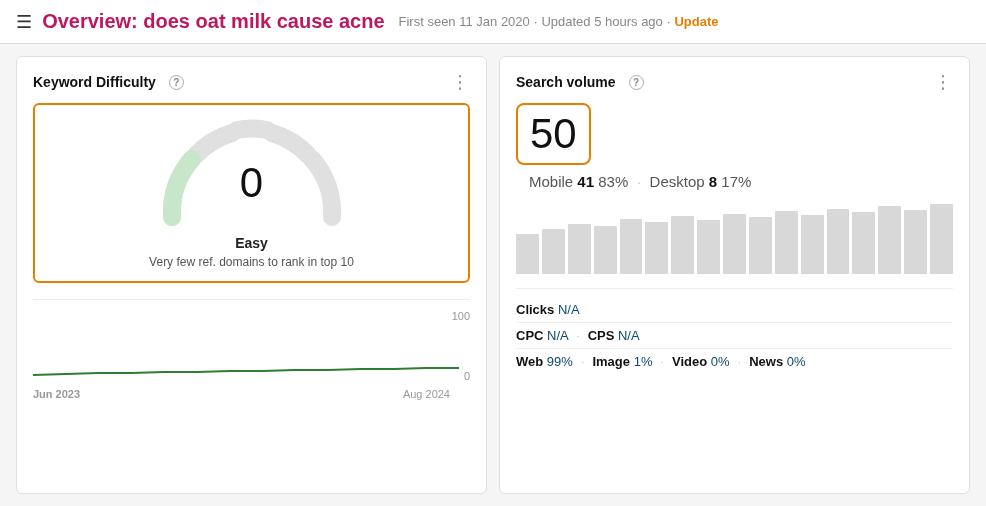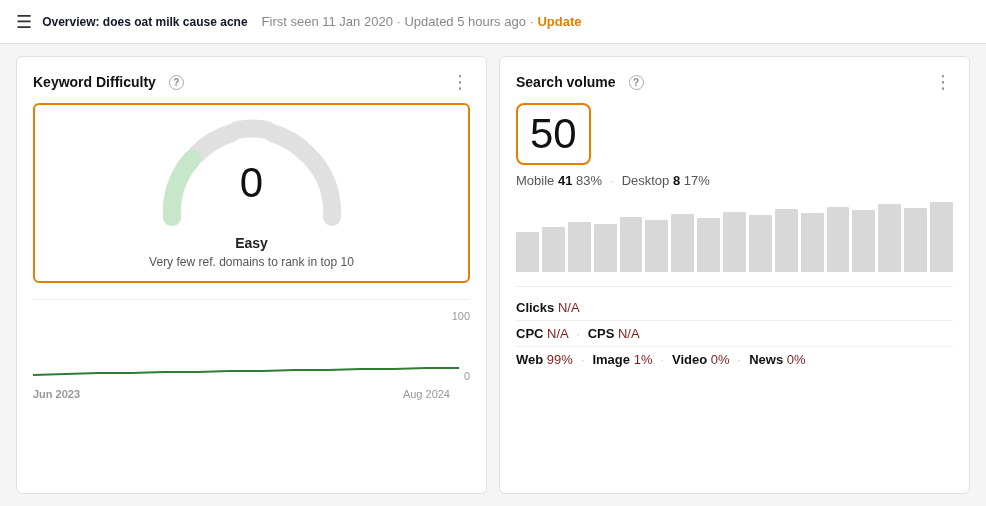--- a/index.html
+++ b/index.html
@@ -24,22 +24,22 @@
     }
 
     .header-menu-icon {
       cursor: pointer;
       font-size: 18px;
       color: #333;
     }
 
     .header-title {
       font-weight: 700;
-      font-size: 12px;
-      color: #0f172a;
+      font-size: 20px;
+      color: #be185d;
     }
 
     .header-meta {
       color: #888;
       font-size: 13px;
       margin-left: 4px;
     }
 
     .header-update-link {
       color: #e67e00;
@@ -205,23 +205,24 @@
     }
 
     .sv-value {
       font-size: 42px;
       font-weight: 400;
       color: #111;
       line-height: 1.1;
     }
 
     .sv-breakdown {
-      font-size: 13px;
+      font-size: 15px;
       color: #555;
       margin-bottom: 14px;
+      margin-left: 13px;
     }
 
     .sv-breakdown strong {
       color: #111;
       font-weight: 600;
     }
 
     .sv-chart-area {
       height: 70px;
       margin-bottom: 14px;
@@ -256,21 +257,21 @@
     .sv-stat-row:last-child {
       border-bottom: none;
     }
 
     .sv-stat-label {
       font-weight: 600;
       color: #111;
     }
 
     .sv-stat-value {
-      color: #7f1d1d;
+      color: #0c4a6e;
       margin-top: 19px;
     }
 
     .sv-dot {
       color: #ccc;
       margin: 0 4px;
     }
   </style>
 </head>
 <body>

